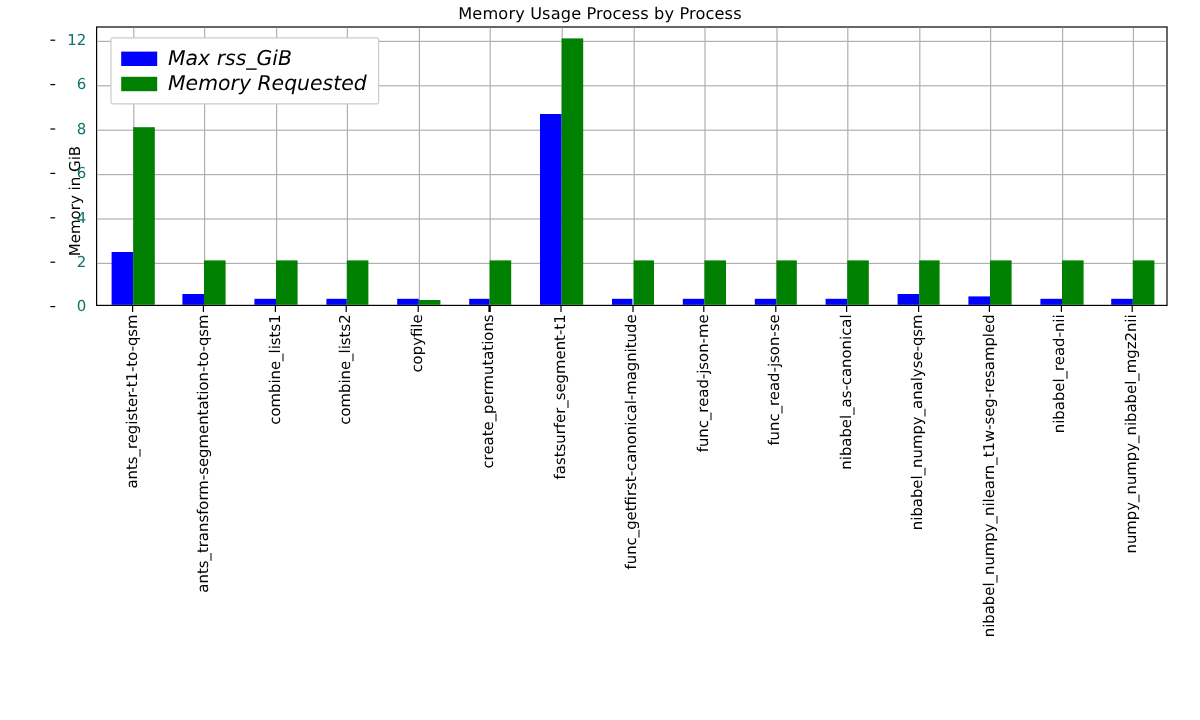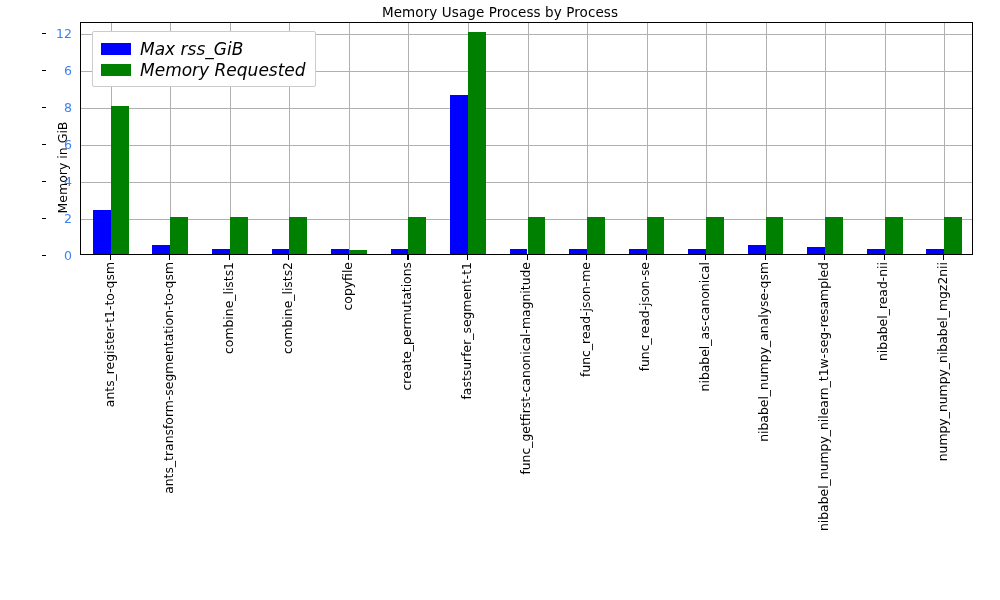--- a/index.html
+++ b/index.html
@@ -61,21 +61,21 @@
     width: 1px;
     background: #b0b0b0;
   }
 
   
   .ytick-label {
     position: absolute;
     right: 0;
     transform: translateY(-50%);
     font-size: 12.5px;
-    color: #3b82f6;
+    color: #0f766e;
     text-align: right;
     white-space: nowrap;
   }
   #ytick-labels {
     position: absolute;
     left: 46px;
     top: 22px;
     width: 26px;
     height: 233px;
   }

